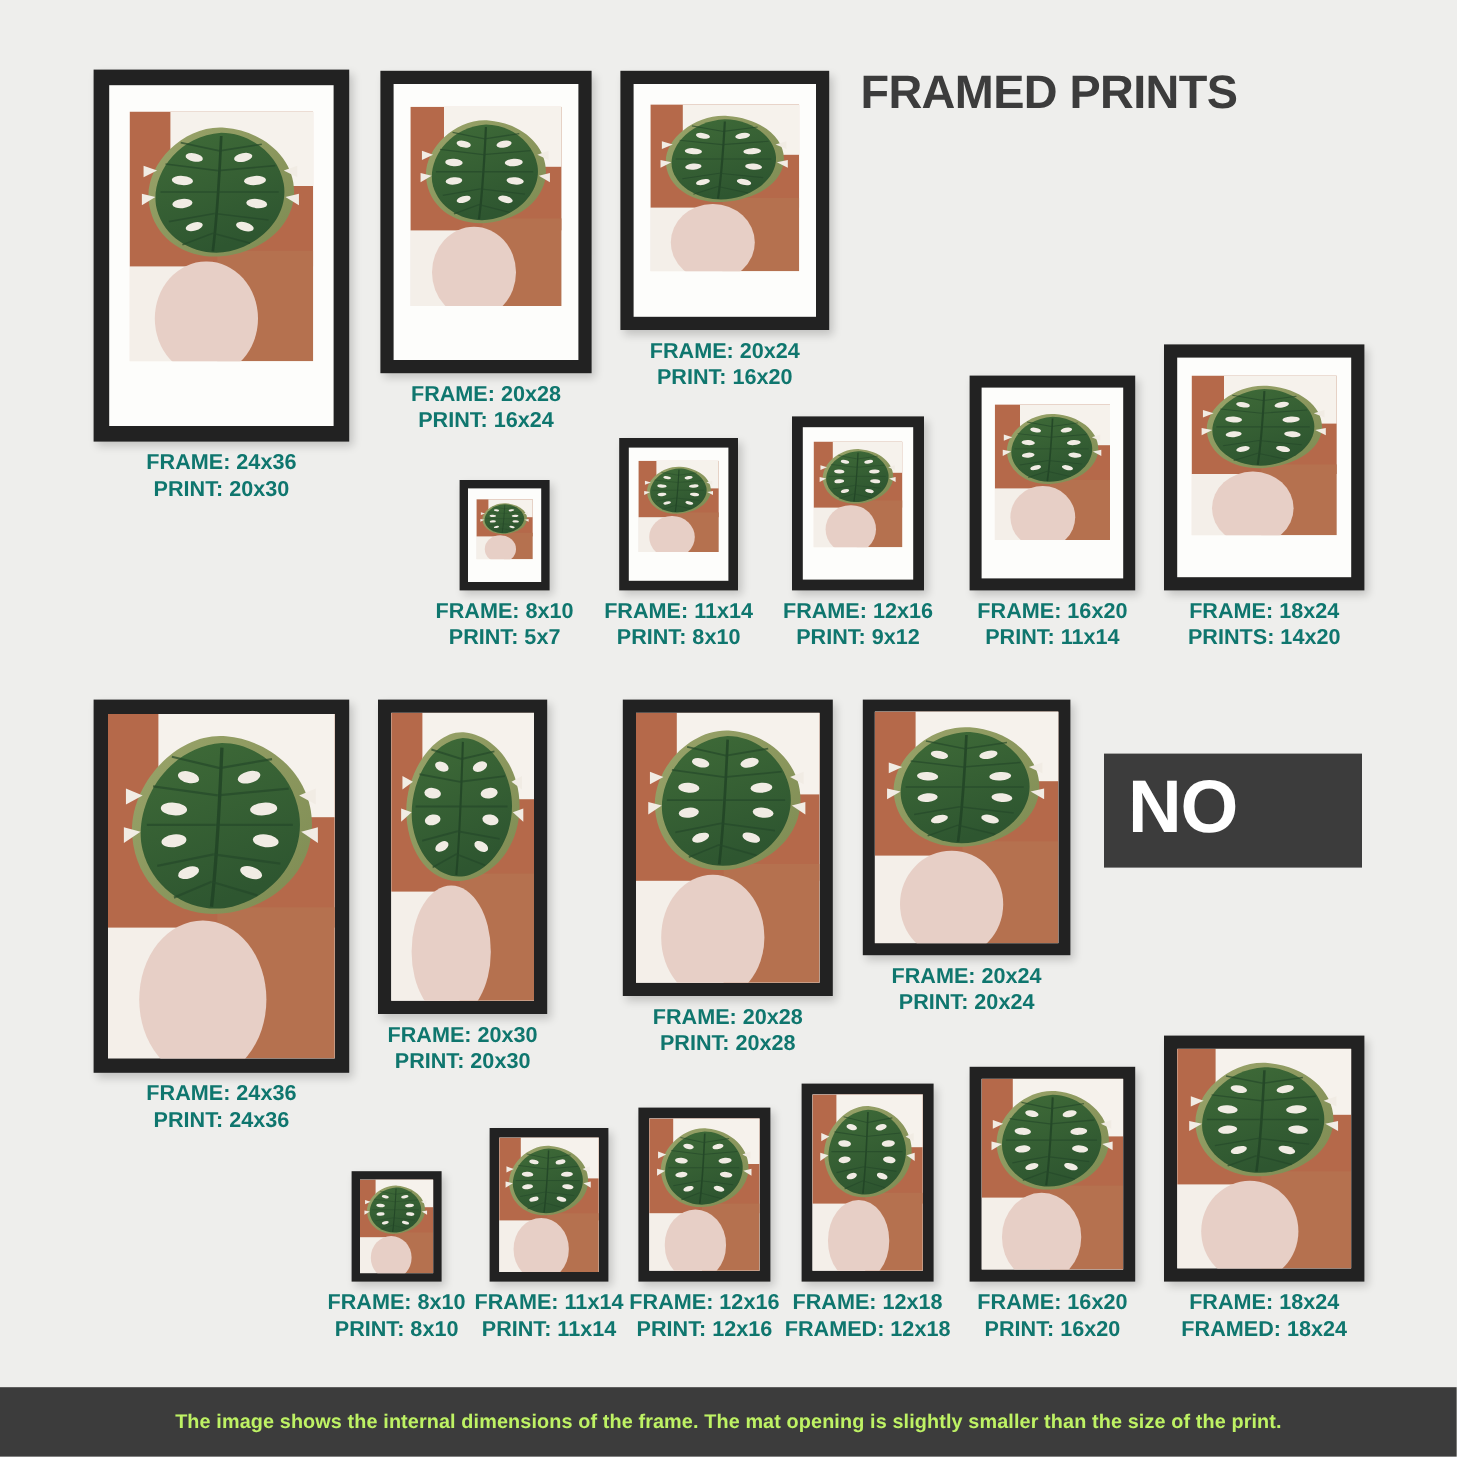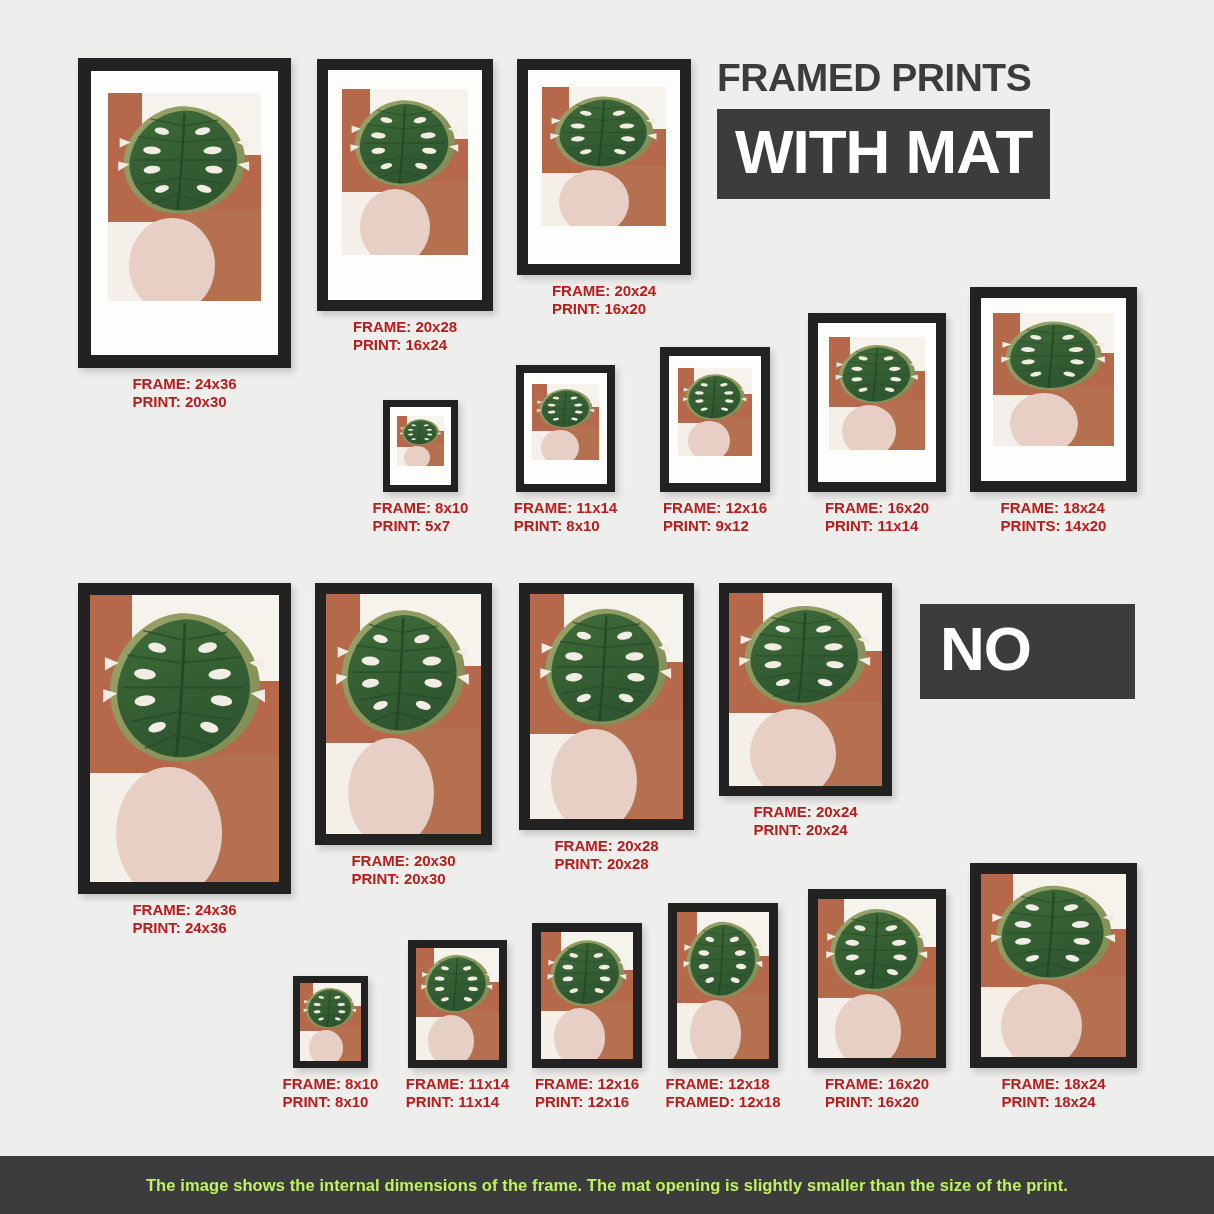--- a/index.html
+++ b/index.html
@@ -37,20 +37,21 @@
   .nomat-banner {
     position: absolute;
     background: #3c3c3c;
     color: #ffffff;
     font-size: 62px;
     font-weight: bold;
     line-height: 0.95;
     padding: 16px 20px 20px 20px;
     letter-spacing: -1px;
     text-align: left;
+    margin-top: 24px;
   }
 
   
   .frame-item { position: absolute; }
   .frame {
     background: #222222;
     box-shadow: 3px 4px 7px rgba(0,0,0,0.18);
     width: 100%;
     height: 100%;
     display: block;
@@ -65,23 +66,24 @@
     position: absolute;
     overflow: hidden;
     background: #f2ece6;
   }
   .caption {
     position: absolute;
     top: 100%;
     left: 50%;
     transform: translateX(-50%);
     margin-top: 7px;
-    font-size: 15px;
+    text-align: center;
+    font-size: 18px;
     font-weight: bold;
-    color: #b91c1c;
+    color: #0f766e;
     line-height: 1.22;
     white-space: nowrap;
   }
 
   
   .art-inner {
     position: absolute;
     inset: 0;
   }
   .bg-terra {
@@ -142,21 +144,20 @@
     font-weight: bold;
     letter-spacing: 0.1px;
   }
 </style>
 </head>
 <body>
 
 <div class="title-block" style="left:717px; top:58px;">
   <div class="title-line1">FRAMED PRINTS</div>
   <div style="height:12px;"></div>
-  <div class="title-banner">WITH MAT</div>
 </div>
 
 <div class="nomat-banner" style="left:920px; top:604px; width:215px;">
   <div>NO</div>
 </div>
 
 <div class="frame-item" style="left:78px; top:58px; width:213px; height:310px;">
   <div class="frame">
     <div class="mat" style="inset:13px;">
       <div class="art" style="inset:22px 17px 54px 17px;">
@@ -822,21 +823,21 @@
           </div>
         </div>
     </div>
   </div>
   <div class="caption">
     <div>FRAME: 24x36</div>
     <div>PRINT: 24x36</div>
   </div>
 </div>
 
-<div class="frame-item" style="left:315px; top:583px; width:177px; height:262px;">
+<div class="frame-item" style="left:315px; top:583px; width:141px; height:262px;">
   <div class="frame">
     <div class="art" style="inset:11px;">
       <div class="art-inner">
           <div class="bg-cream"></div>
           <div class="bg-terra"></div>
           <div class="bg-white-block"></div>
           <div class="bg-terra2"></div>
           <div class="circle"></div>
           <div class="leaf-wrap">
 <svg viewBox="0 0 100 100" preserveAspectRatio="none">
@@ -1475,17 +1476,17 @@
     <path d="M12 30 L4 27 L4 34 Z"></path>
     <path d="M11 46 L3 44 L3 51 Z"></path>
   </g>
 </svg>
           </div>
         </div>
     </div>
   </div>
   <div class="caption">
     <div>FRAME: 18x24</div>
-    <div>PRINT: 18x24</div>
+    <div>FRAMED: 18x24</div>
   </div>
 </div>
 
 <div class="footer">The image shows the internal dimensions of the frame. The mat opening is slightly smaller than the size of the print.</div>
 
 </body></html>

